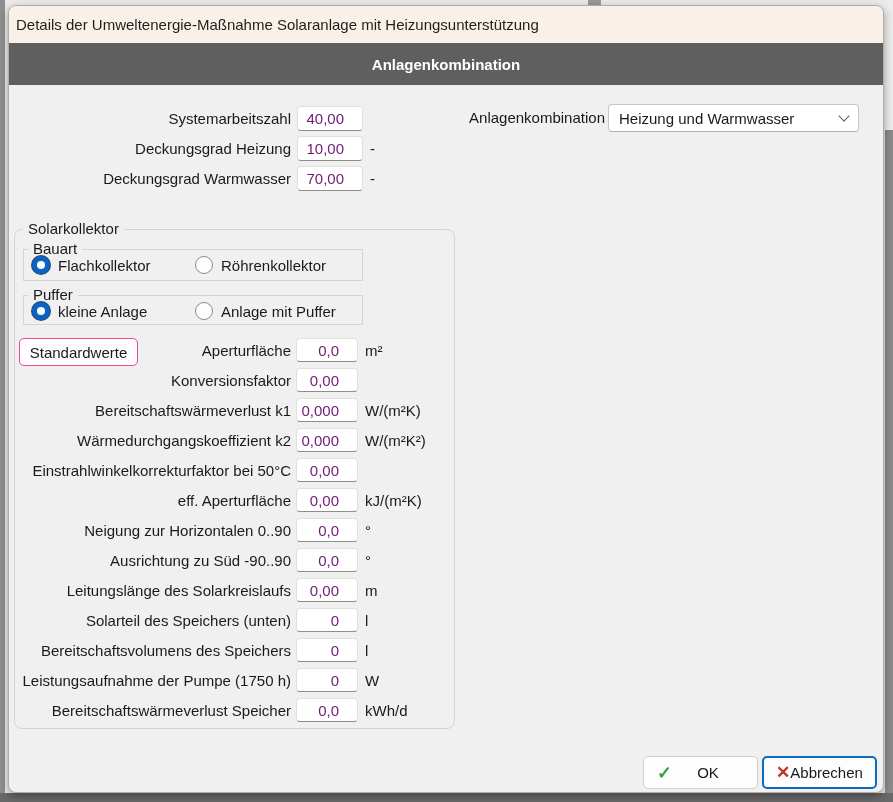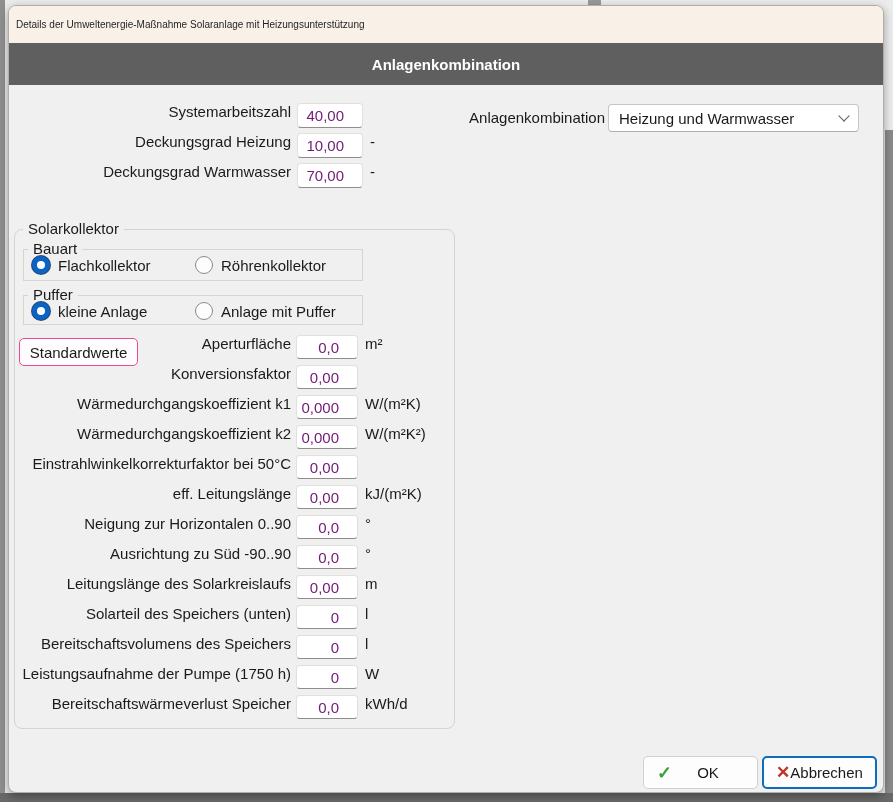--- a/index.html
+++ b/index.html
@@ -23,32 +23,32 @@
     position:absolute; left:8px; top:5px; width:876px; height:788px;
     background:#f0f0f0;
     border:1px solid #b2ada7;
     border-radius:8px;
     overflow:hidden;
     box-shadow:0 3px 10px rgba(0,0,0,0.35);
   }
   .titlebar {
     height:37px; background:#f9f1e8;
     line-height:37px; padding-left:7px;
-    font-size:10px; color:#1f1f1f;
+    font-size:15px; color:#1f1f1f;
     white-space:nowrap;
   }
   .headerbar {
     height:42px; background:#5f5f5f;
     color:#ffffff; font-weight:bold; font-size:15px;
     display:flex; align-items:center; justify-content:center;
   }
   .content { position:relative; height:709px; }
 
   
-  .frow { display:flex; height:30px; }
+  .frow { display:flex; align-items:center; height:30px; }
   .flabel { text-align:right; white-space:nowrap; }
   .top-form { position:absolute; left:0; top:18px; }
   .top-form .flabel { width:282px; }
   input.fvalue {
     width:66px; height:25px;
     border:1px solid #e2e0de; border-bottom:1px solid #8f8d8a;
     border-radius:4px; background:#ffffff;
     text-align:right; padding-right:18px;
     font-family:"Liberation Sans", sans-serif; font-size:15px; color:#701a75;
     margin-left:6px;
@@ -188,36 +188,36 @@
           <span class="flabel">Aperturfläche</span>
           <input class="fvalue" type="text" value="0,0" style="">
           <span class="funit">m²</span>
         </div>
         <div class="frow">
           <span class="flabel">Konversionsfaktor</span>
           <input class="fvalue" type="text" value="0,00" style="">
           <span class="funit"></span>
         </div>
         <div class="frow">
-          <span class="flabel">Wärmedurchgangskoeffizient k1</span>
+          <span class="flabel">Bereitschaftswärmeverlust k1</span>
           <input class="fvalue" type="text" value="0,000" style="">
           <span class="funit">W/(m²K)</span>
         </div>
         <div class="frow">
           <span class="flabel">Wärmedurchgangskoeffizient k2</span>
           <input class="fvalue" type="text" value="0,000" style="">
           <span class="funit">W/(m²K²)</span>
         </div>
         <div class="frow">
           <span class="flabel">Einstrahlwinkelkorrekturfaktor bei 50°C</span>
           <input class="fvalue" type="text" value="0,00" style="">
           <span class="funit"></span>
         </div>
         <div class="frow">
-          <span class="flabel">eff. Leitungslänge</span>
+          <span class="flabel">eff. Aperturfläche</span>
           <input class="fvalue" type="text" value="0,00" style="">
           <span class="funit">kJ/(m²K)</span>
         </div>
         <div class="frow">
           <span class="flabel">Neigung zur Horizontalen 0..90</span>
           <input class="fvalue" type="text" value="0,0" style="">
           <span class="funit">°</span>
         </div>
         <div class="frow">
           <span class="flabel">Ausrichtung zu Süd -90..90</span>

